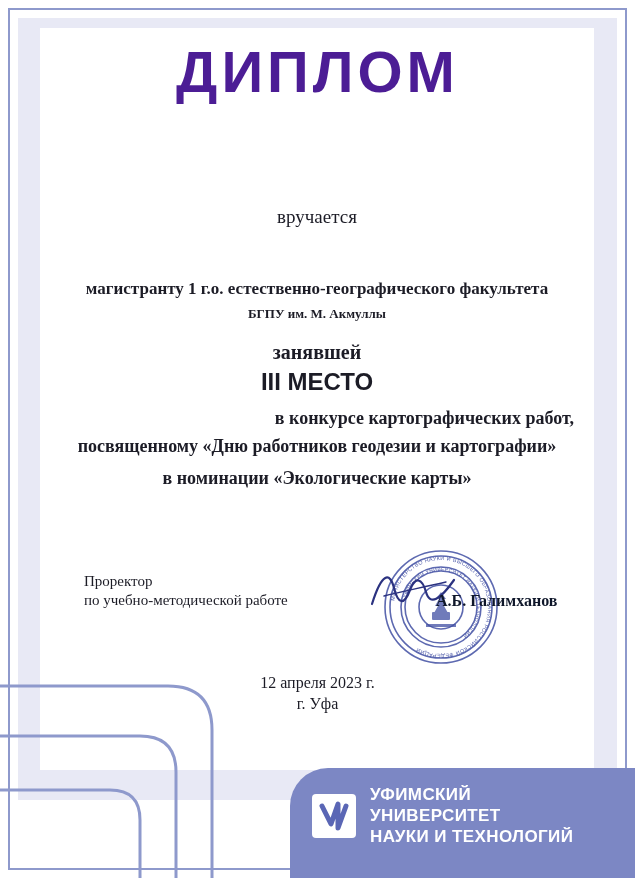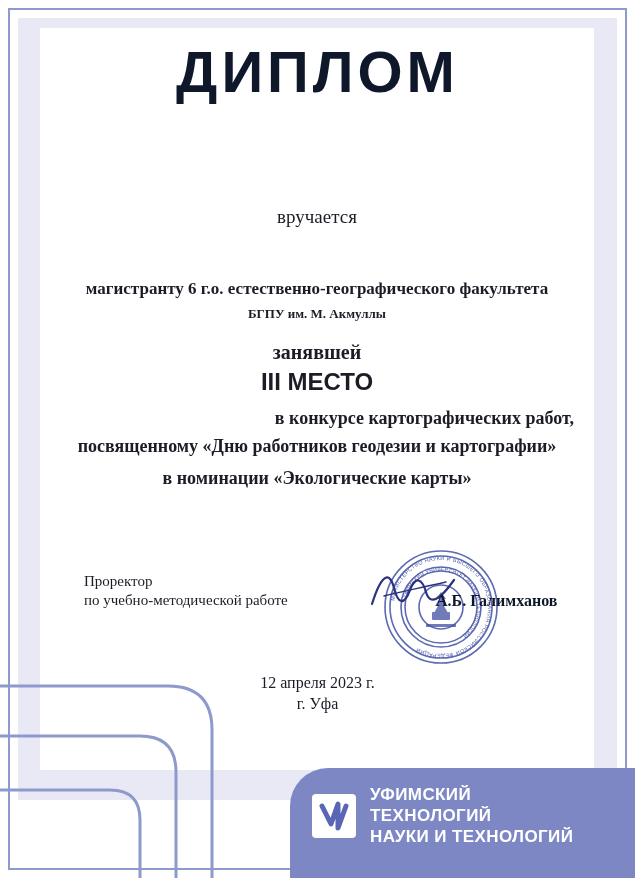--- a/index.html
+++ b/index.html
@@ -106,21 +106,21 @@
   .title {
     position: absolute;
     top: 38px;
     left: 0;
     width: 100%;
     text-align: center;
     font-family: "Liberation Sans", sans-serif;
     font-weight: bold;
     font-size: 58px;
     letter-spacing: 4px;
-    color: #0f172a;
+    color: #4c1d95;
   }
 
   .body-text {
     position: absolute;
     left: 60px;
     width: 514px;
     text-align: center;
     color: #1c1c26;
   }
 
@@ -204,21 +204,21 @@
 
   <svg class="deco-lines" viewBox="0 0 330 200">
     <path d="M0 8 L168 8 Q212 8 212 52 L212 200" fill="none" stroke="#8e99cc" stroke-width="3"></path>
     <path d="M0 58 L140 58 Q176 58 176 94 L176 200" fill="none" stroke="#8e99cc" stroke-width="3"></path>
     <path d="M0 112 L110 112 Q140 112 140 142 L140 200" fill="none" stroke="#8e99cc" stroke-width="3"></path>
   </svg>
 
   <div class="title">ДИПЛОМ</div>
 
   <div class="body-text line-awarded">вручается</div>
-  <div class="body-text line-desc1">магистранту 6 г.о. естественно-географического факультета</div>
+  <div class="body-text line-desc1">магистранту 1 г.о. естественно-географического факультета</div>
   <div class="body-text line-desc2">БГПУ им. М. Акмуллы</div>
   <div class="body-text line-took">занявшей</div>
   <div class="body-text line-place">III МЕСТО</div>
   <div class="body-text line-contest1">в конкурсе картографических работ,</div>
   <div class="body-text line-contest2">посвященному «Дню работников геодезии и картографии»</div>
   <div class="body-text line-contest3">в номинации «Экологические карты»</div>
 
   <div class="signer-role">
     <div>Проректор</div>
     <div>по учебно-методической работе</div>
@@ -263,19 +263,19 @@
 
   <div class="brand-block">
     <div class="brand-inner">
       <div class="brand-mark">
         <svg width="44" height="44" viewBox="0 0 44 44">
           <path d="M10 12 L19 30 L26 10 L26 34 L34 12" fill="none" stroke="#5a66b5" stroke-width="5" stroke-linecap="round" stroke-linejoin="round"></path>
         </svg>
       </div>
       <div class="brand-text">
         <div>УФИМСКИЙ</div>
-        <div>ТЕХНОЛОГИЙ</div>
+        <div>УНИВЕРСИТЕТ</div>
         <div>НАУКИ И ТЕХНОЛОГИЙ</div>
       </div>
     </div>
   </div>
 
 </div>
 
 </body></html>

